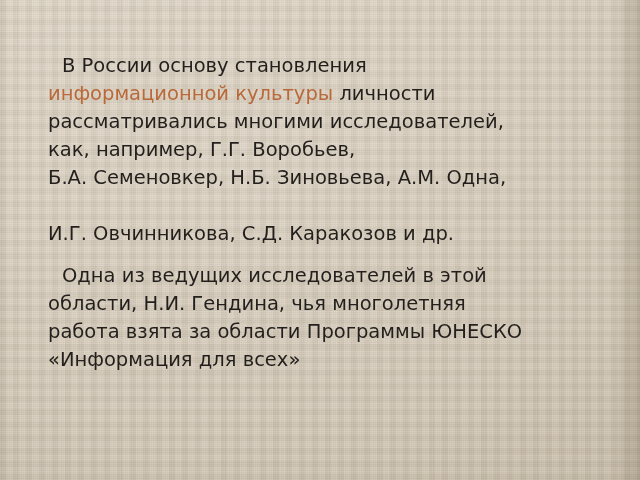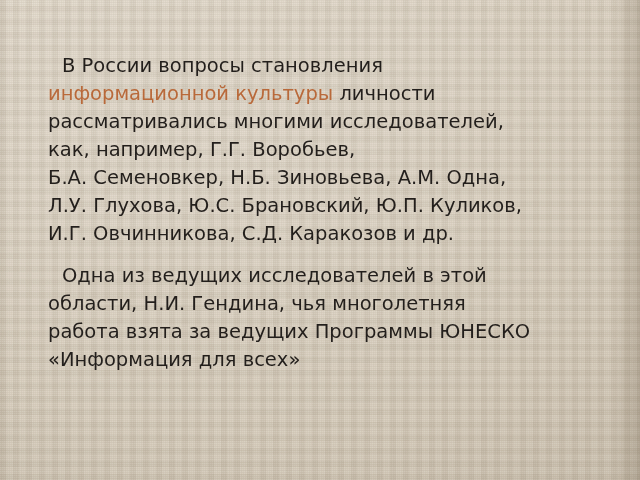--- a/index.html
+++ b/index.html
@@ -111,30 +111,30 @@
 
 <div class="slide">
 
   <div class="edge-shade-left"></div>
   <div class="edge-shade"></div>
   <div class="vignette"></div>
 
   <div class="content">
 
     <p class="para">
-      <span class="indent"></span><span>В России вопросы становления </span><br>
+      <span class="indent"></span><span>В России основу становления </span><br>
       <span class="highlight">информационной культуры</span><span> личности</span><br>
       <span>рассматривались многими исследователей,</span><br>
       <span>как, например, Г.Г. Воробьев,</span><br>
       <span class="nowrap">Б.А. Семеновкер, Н.Б. Зиновьева, А.М. Одна,</span><br>
-      <span class="nowrap">Л.У. Глухова, Ю.С. Брановский, Ю.П. Куликов,</span><br>
+      <br>
       <span class="nowrap">И.Г. Овчинникова, С.Д. Каракозов и др.</span>
     </p>
 
     <p class="para">
       <span class="indent"></span><span>Одна из ведущих исследователей в этой</span><br>
       <span>области, Н.И. Гендина, чья многолетняя</span><br>
-      <span class="nowrap">работа взята за ведущих Программы ЮНЕСКО</span><br>
+      <span class="nowrap">работа взята за области Программы ЮНЕСКО</span><br>
       <span>«Информация для всех»</span>
     </p>
 
   </div>
 </div>
 
 </body></html>

